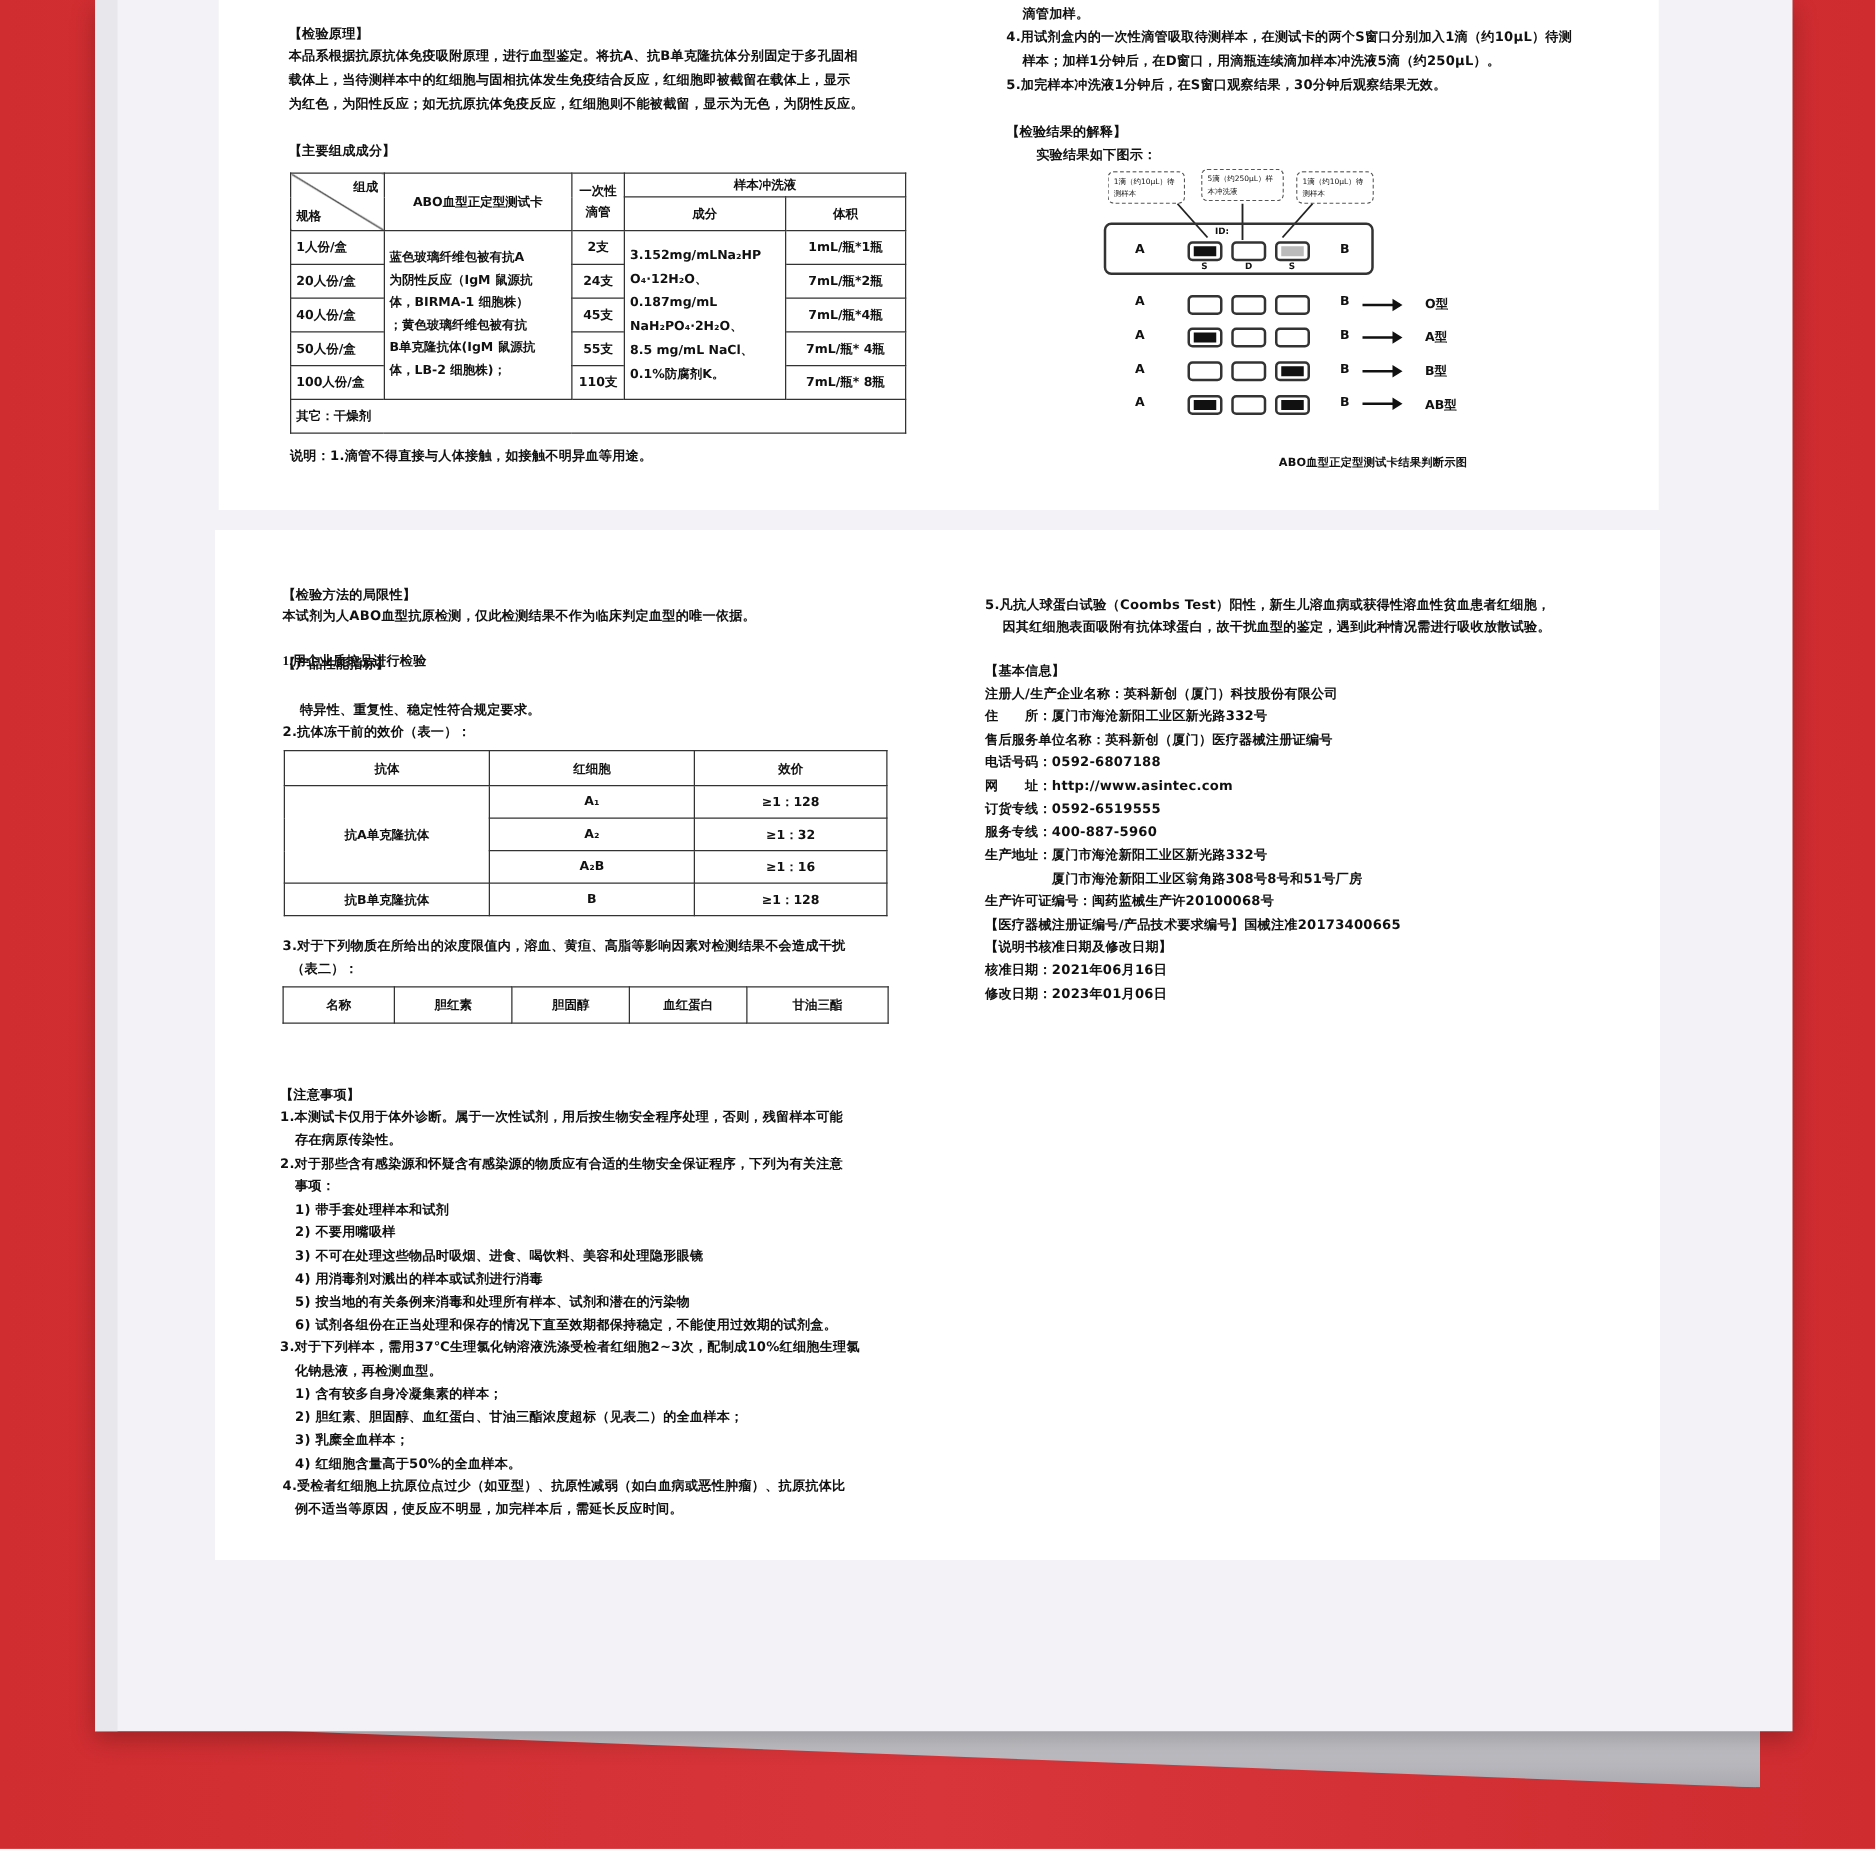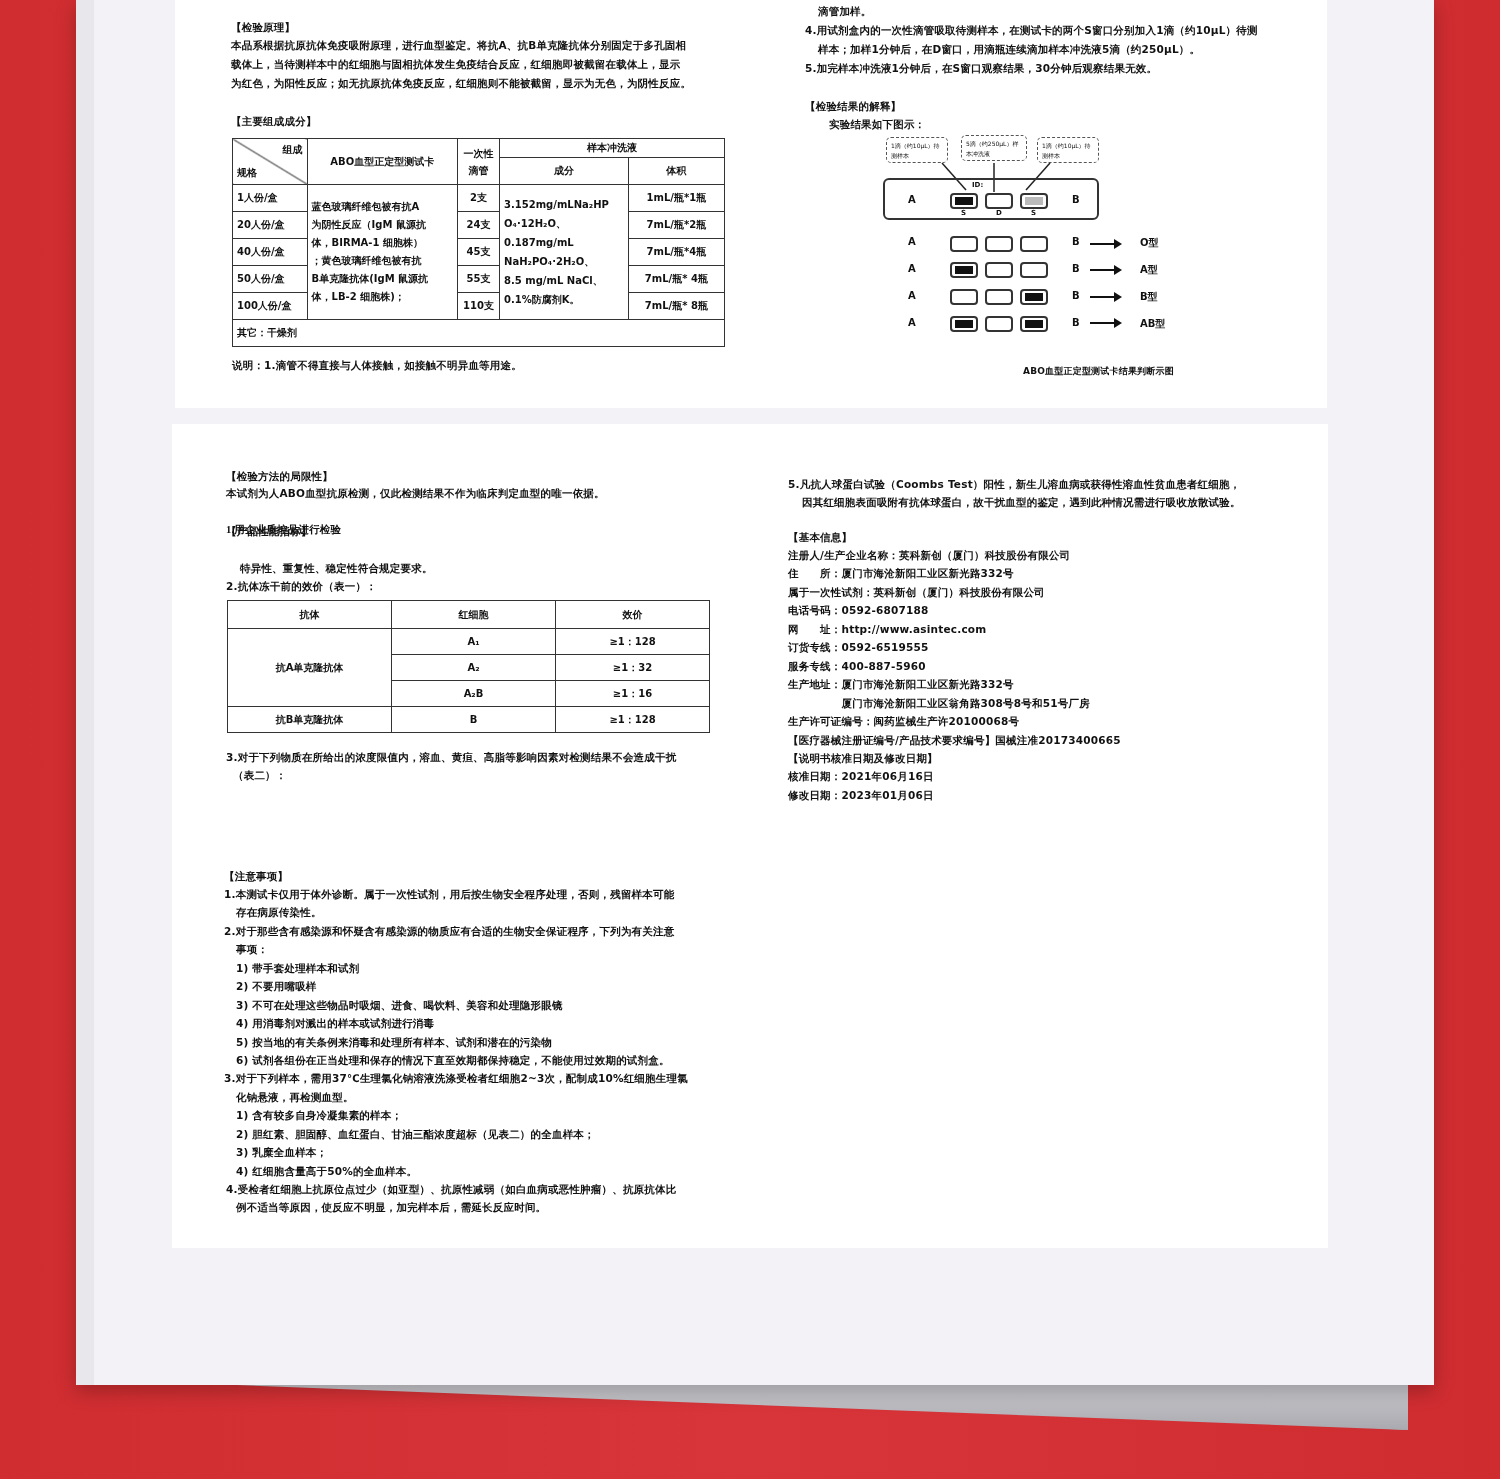--- a/index.html
+++ b/index.html
@@ -207,20 +207,27 @@
     <td>≥1：128</td>
   </tr>
 </tbody>
   </table>
 
 <div class="txt" style="left:226px;top:748px;">3.对于下列物质在所给出的浓度限值内，溶血、黄疸、高脂等影响因素对检测结果不会造成干扰</div>
 <div class="txt" style="left:233px;top:766px;">（表二）：</div>
 
 <table style="left:226px;top:789px;width:485px;">
   <tbody>
+      <tr>
+    <td style="height:28px;width:80px;">名称</td>
+    <td style="width:85px;">胆红素</td>
+    <td style="width:85px;">胆固醇</td>
+    <td style="width:85px;">血红蛋白</td>
+    <td>甘油三酯</td>
+  </tr>
 </tbody>
   </table>
 
 <div class="txt head" style="left:224px;top:867px;">【注意事项】</div>
 <div>
   <div class="txt" style="left:224px;top:885px;">1.本测试卡仅用于体外诊断。属于一次性试剂，用后按生物安全程序处理，否则，残留样本可能</div>
   <div class="txt" style="left:236px;top:903px;">存在病原传染性。</div>
   <div class="txt" style="left:224px;top:922px;">2.对于那些含有感染源和怀疑含有感染源的物质应有合适的生物安全保证程序，下列为有关注意</div>
   <div class="txt" style="left:236px;top:940px;">事项：</div>
   <div class="txt" style="left:236px;top:959px;">1) 带手套处理样本和试剂</div>
@@ -238,21 +245,21 @@
   <div class="txt" style="left:226px;top:1180px;">4.受检者红细胞上抗原位点过少（如亚型）、抗原性减弱（如白血病或恶性肿瘤）、抗原抗体比</div>
   <div class="txt" style="left:236px;top:1198px;">例不适当等原因，使反应不明显，加完样本后，需延长反应时间。</div>
 </div>
 
 <div class="txt" style="left:788px;top:475px;">5.凡抗人球蛋白试验（Coombs Test）阳性，新生儿溶血病或获得性溶血性贫血患者红细胞，</div>
 <div class="txt" style="left:802px;top:493px;">因其红细胞表面吸附有抗体球蛋白，故干扰血型的鉴定，遇到此种情况需进行吸收放散试验。</div>
 <div class="txt head" style="left:788px;top:528px;">【基本信息】</div>
 <div>
   <div class="txt" style="left:788px;top:546px;">注册人/生产企业名称：英科新创（厦门）科技股份有限公司</div>
   <div class="txt" style="left:788px;top:564px;">住　　所：厦门市海沧新阳工业区新光路332号</div>
-  <div class="txt" style="left:788px;top:583px;">属于一次性试剂：英科新创（厦门）科技股份有限公司</div>
+  <div class="txt" style="left:788px;top:583px;">售后服务单位名称：英科新创（厦门）医疗器械注册证编号</div>
   <div class="txt" style="left:788px;top:601px;">电话号码：0592-6807188</div>
   <div class="txt" style="left:788px;top:620px;">网　　址：http://www.asintec.com</div>
   <div class="txt" style="left:788px;top:638px;">订货专线：0592-6519555</div>
   <div class="txt" style="left:788px;top:657px;">服务专线：400-887-5960</div>
   <div class="txt" style="left:788px;top:675px;">生产地址：厦门市海沧新阳工业区新光路332号</div>
   <div class="txt" style="left:788px;top:694px;">　　　　　厦门市海沧新阳工业区翁角路308号8号和51号厂房</div>
   <div class="txt" style="left:788px;top:712px;">生产许可证编号：闽药监械生产许20100068号</div>
   <div class="txt" style="left:788px;top:731px;">【医疗器械注册证编号/产品技术要求编号】国械注准20173400665</div>
   <div class="txt" style="left:788px;top:749px;">【说明书核准日期及修改日期】</div>
   <div class="txt" style="left:788px;top:767px;">核准日期：2021年06月16日</div>

